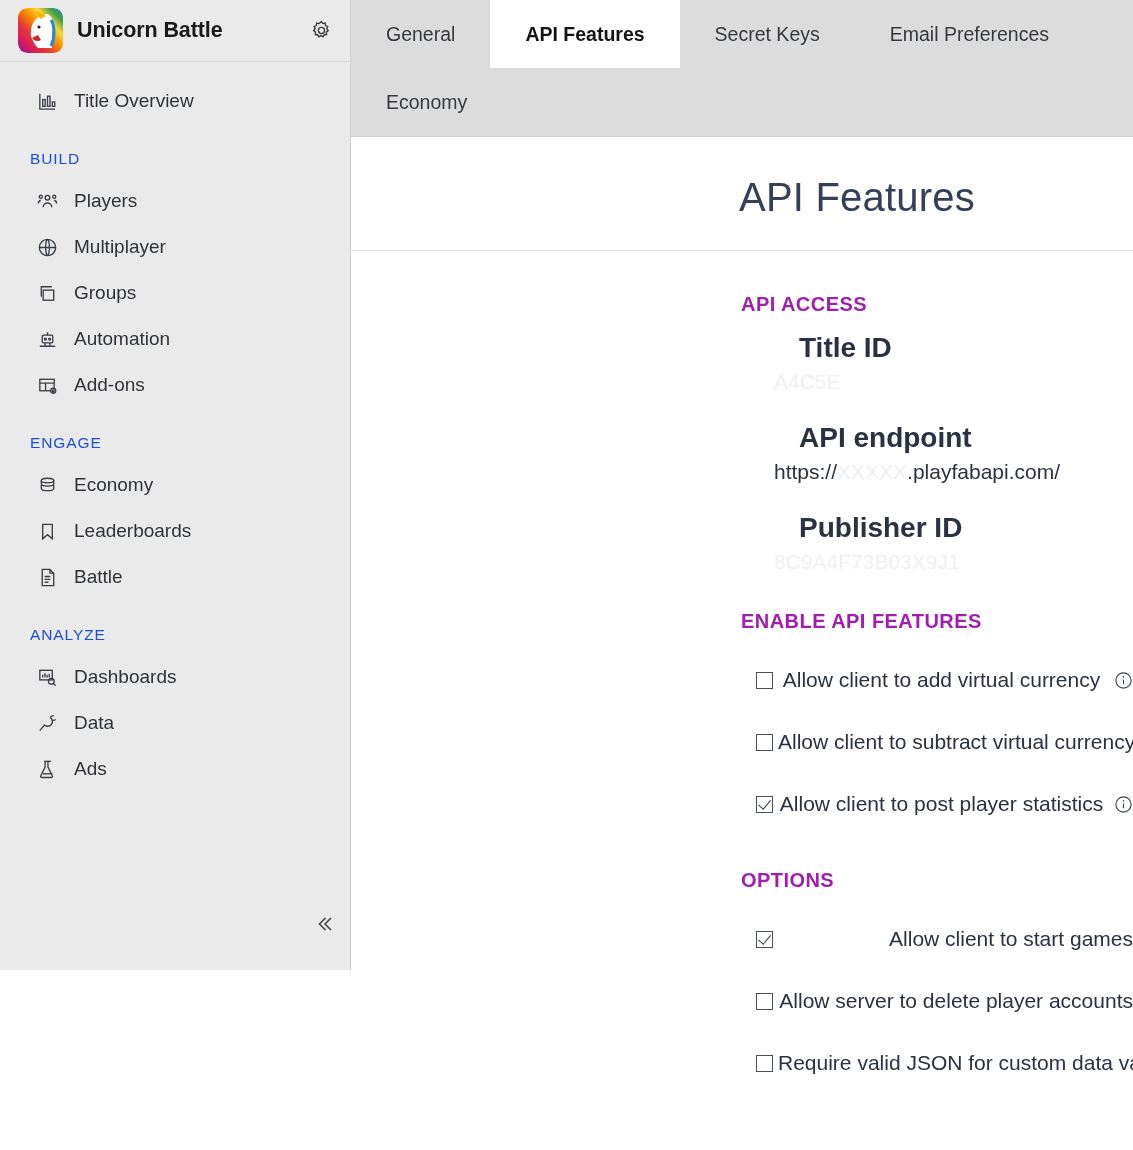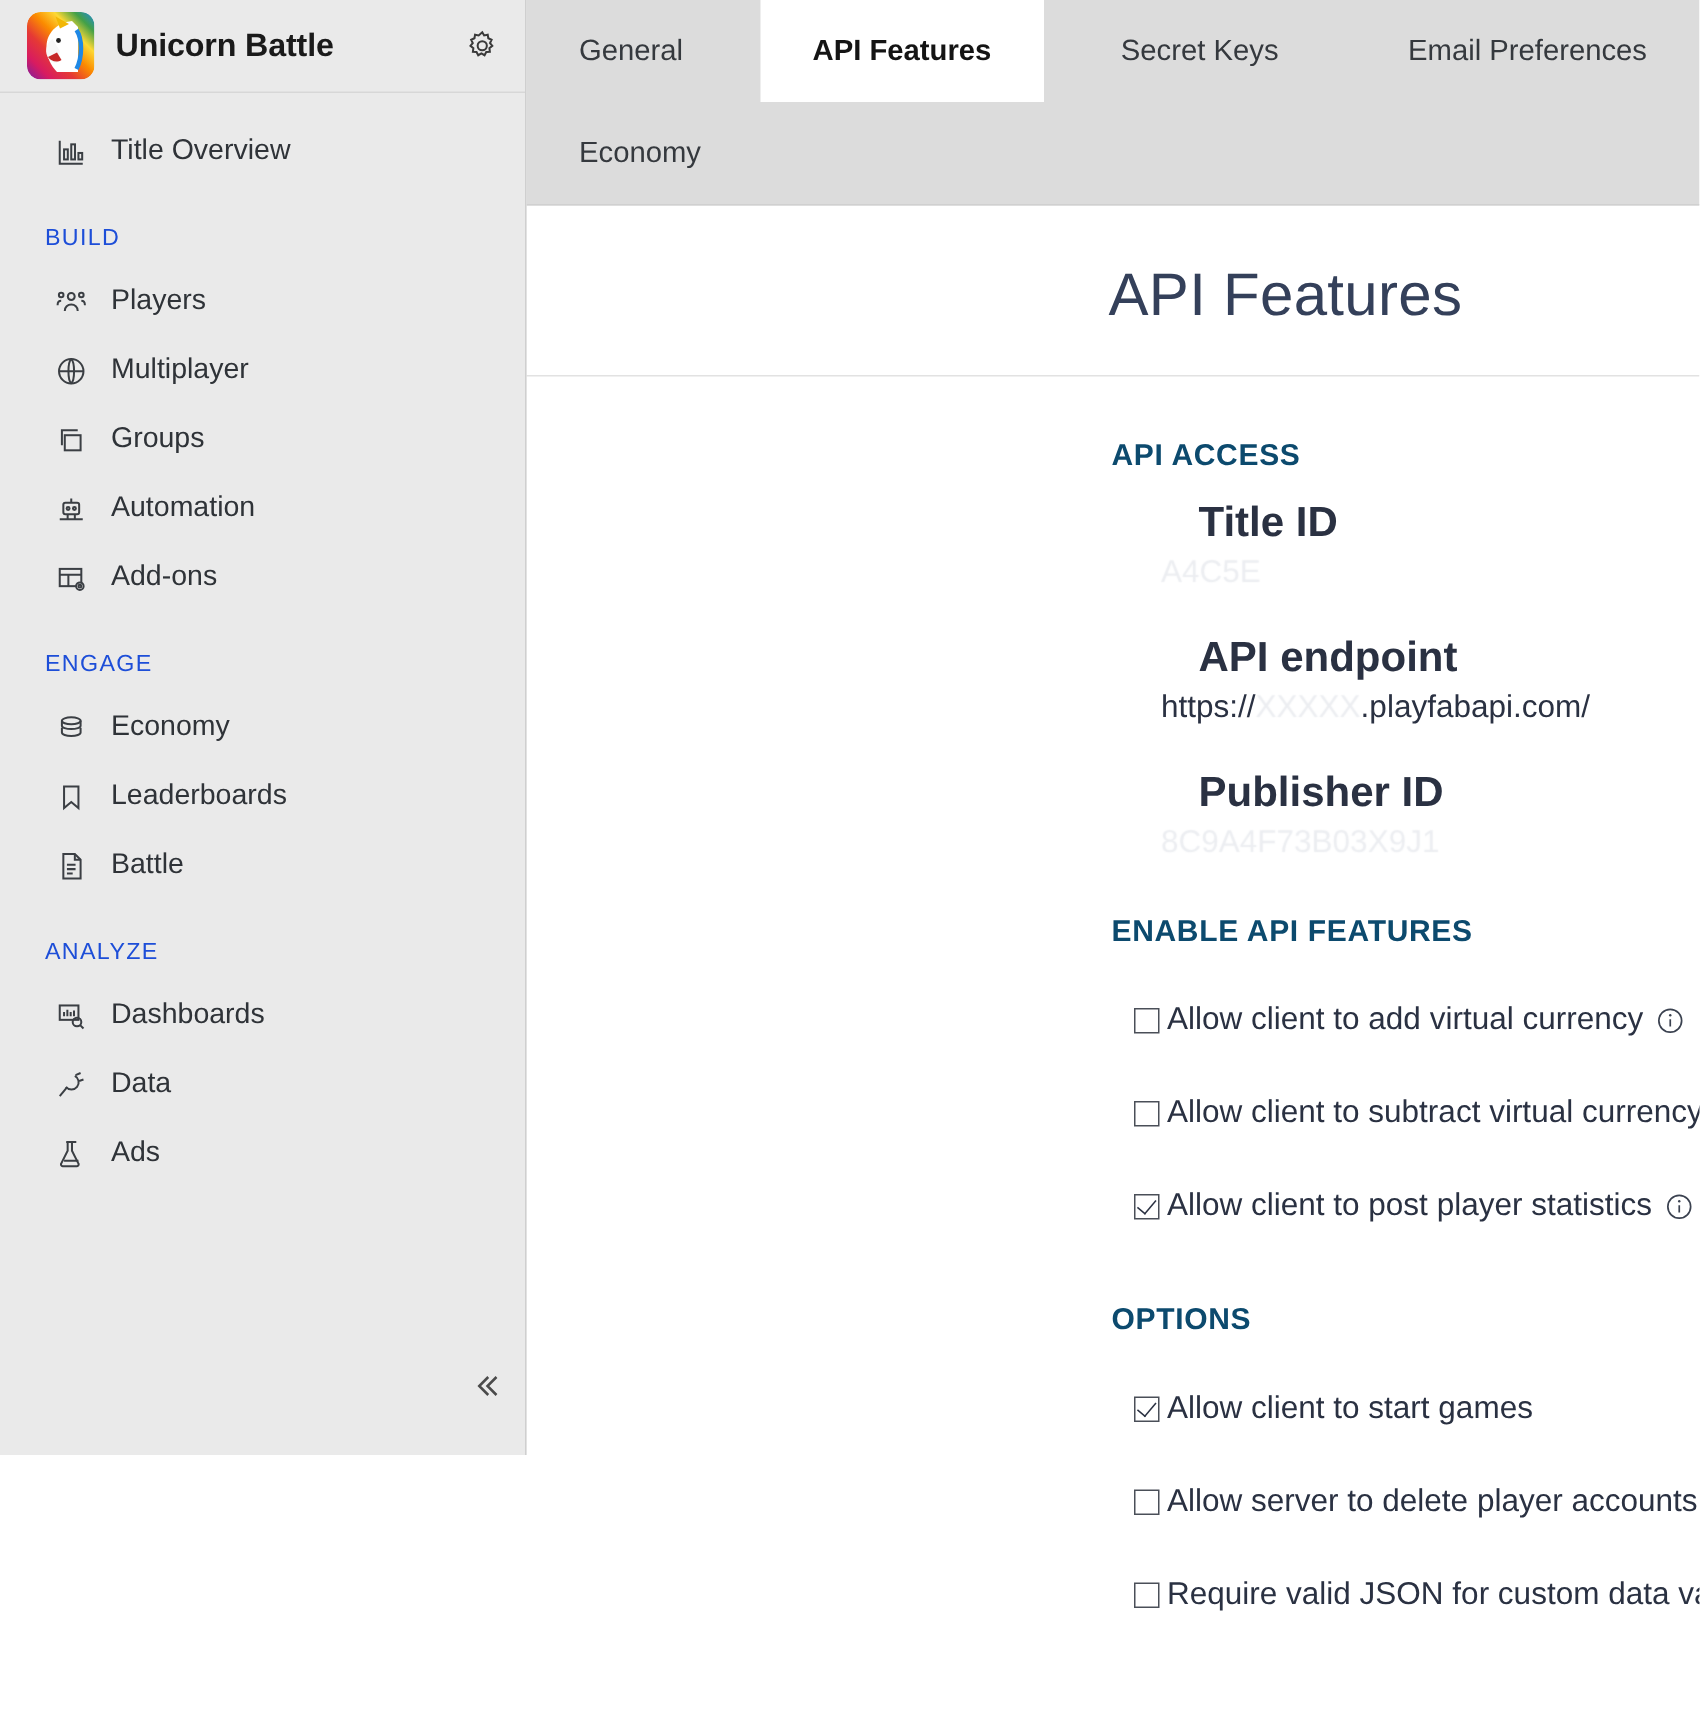--- a/index.html
+++ b/index.html
@@ -92,21 +92,20 @@
     display: flex; flex-direction: column;
     min-width: 0;
   }
   .tabstrip {
     background: #dcdcdc;
     padding: 0 0 0 0;
     border-bottom: 1px solid #d0d0d0;
     display: flex; flex-wrap: wrap;
     align-content: flex-start;
     min-height: 135px;
-    justify-content: space-between;
   }
   .tab {
     height: 68px;
     display: flex; align-items: center; justify-content: center;
     padding: 0 35px;
     font-size: 19.5px;
     color: #35393e;
     cursor: pointer;
     white-space: nowrap;
   }
@@ -122,21 +121,21 @@
   .page-title {
     font-size: 40px;
     font-weight: 300;
     color: #34405a;
     letter-spacing: 0.2px;
   }
   .content { padding: 42px 0 0 390px; }
   .sec-title {
     font-size: 20px;
     font-weight: bold;
-    color: #0c4a6e;
+    color: #a21caf;
     letter-spacing: 0.45px;
     margin-bottom: 16px;
   }
   .field { margin-left: 15px; margin-bottom: 26px; }
   .field-label {
     font-size: 28px;
     font-weight: bold;
     color: #2a3142;
     margin-bottom: 6px;
     margin-left: 43px;
@@ -154,20 +153,21 @@
     opacity: 0.13;
     text-shadow: 0 0 1px #6d7a95;
     user-select: none;
   }
   .sec-block { margin-top: 34px; }
   .cb-row {
     display: flex; align-items: center;
     margin: 0 0 0 15px;
     height: 62px;
     cursor: pointer;
+    justify-content: space-between;
   }
   .cb-box {
     width: 17px; height: 17px;
     flex: 0 0 17px;
     border: 1.4px solid #4a4f58;
     position: relative;
     background: #fff;
   }
   .cb-box.checked::after {
     content: "";

